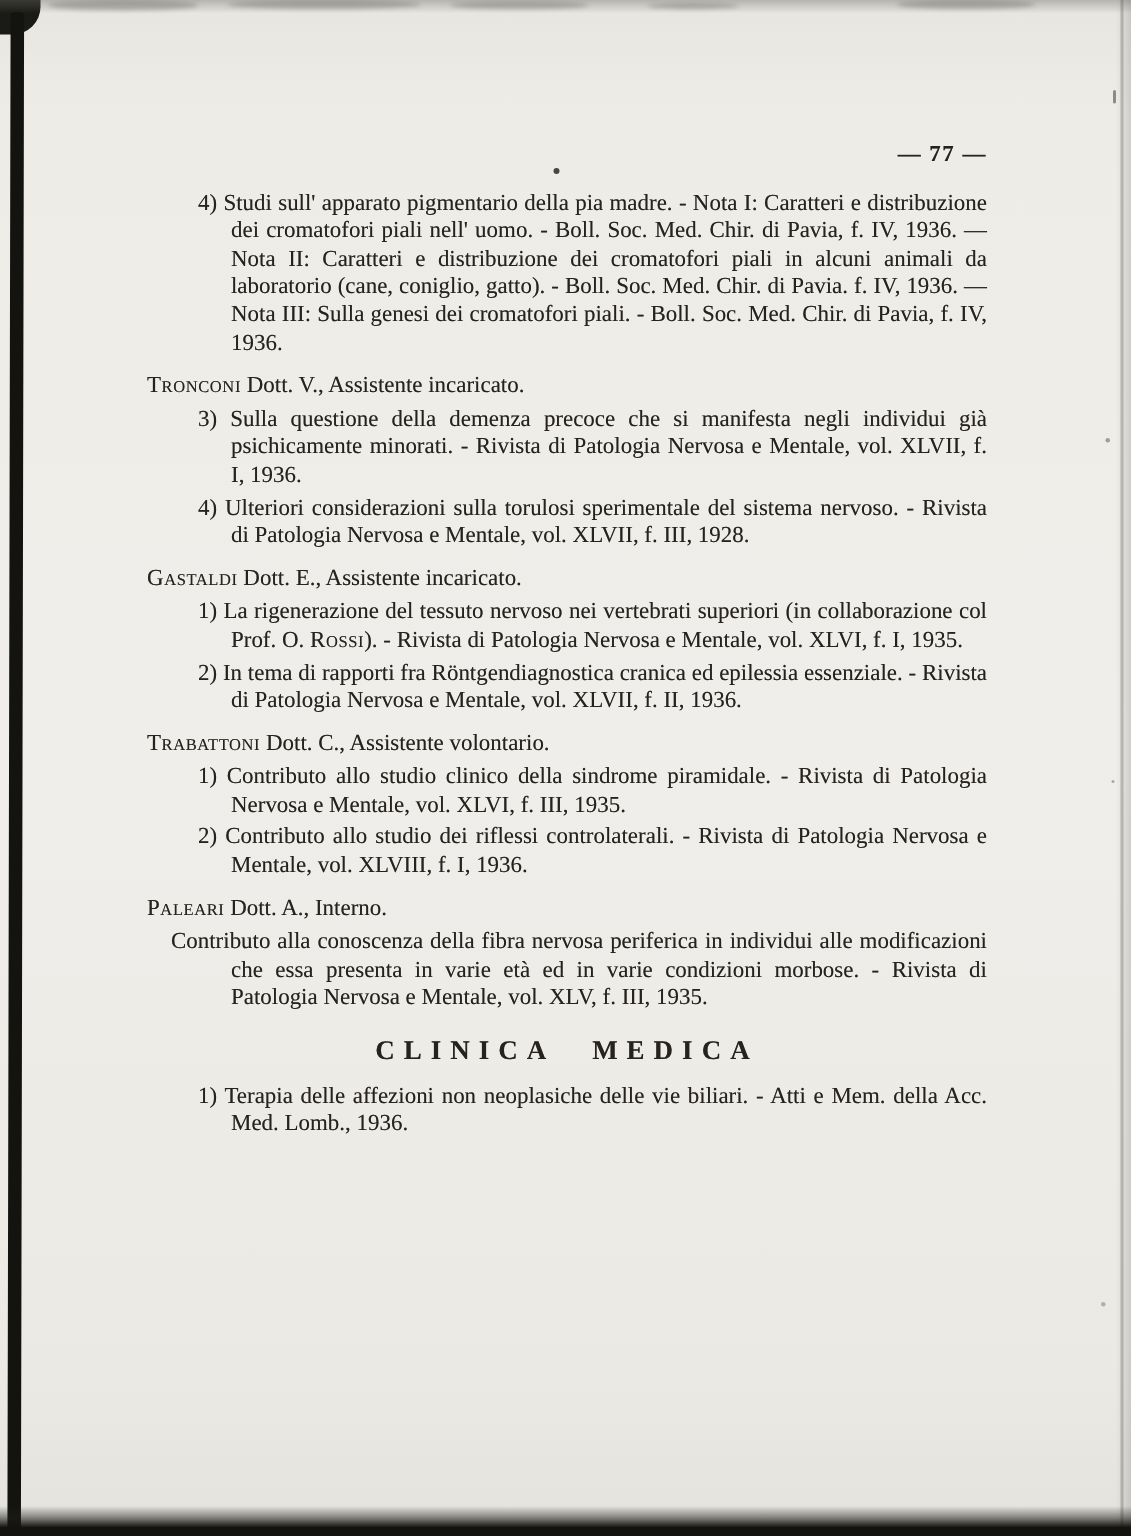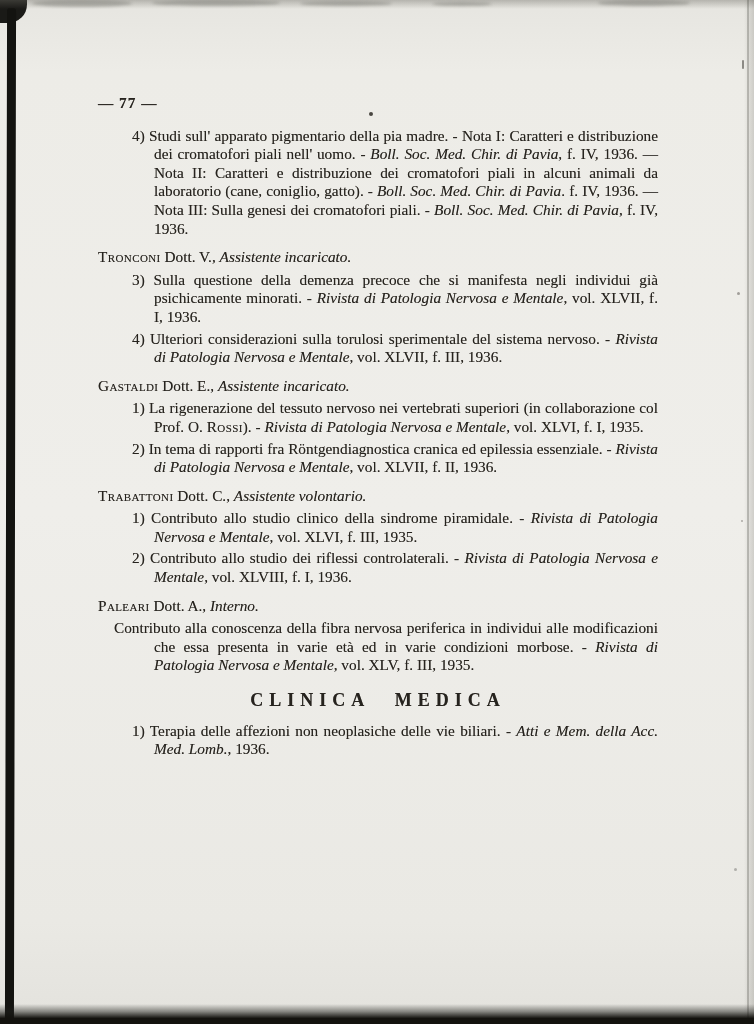--- a/index.html
+++ b/index.html
@@ -34,47 +34,47 @@
   .sp2 { left:737px; top:292px; width:3px; height:3px; opacity:.40; }
   .sp3 { left:741px; top:520px; width:2px; height:2px; opacity:.35; }
   .sp4 { left:742px; top:60px;  width:2px; height:9px; opacity:.50; border-radius:2px; }
   .sp5 { left:734px; top:868px; width:3px; height:3px; opacity:.30; }
   
   .content {
     position:absolute; left:98px; top:94px; width:560px;
     font-size:15.3px; line-height:18.6px;
     text-shadow:0 0 .4px rgba(42,38,32,.45);
   }
-  .page-number { text-align:left; font-weight:bold; letter-spacing:1px; margin-bottom:14px; }
+  .page-number { text-align:right; font-weight:bold; letter-spacing:1px; margin-bottom:14px; }
   .entry { text-align:justify; padding-left:56px; text-indent:-22px; margin-bottom:3px; }
   .para  { text-align:justify; padding-left:56px; text-indent:-40px; margin-bottom:3px; }
   .author { margin:10px 0 4px 0; }
   .section-heading {
     text-align:center; font-size:18px; font-weight:bold;
     letter-spacing:6px; word-spacing:15px; margin:16px 0 12px 0;
   }
-  .it { font-style:italic; }
+  .it { }
   .sc { font-variant:small-caps; letter-spacing:.4px; }
   .num { }
 </style>
 </head>
 <body>
 
 <div class="paper"></div>
 
 <div class="content">
   <div class="page-number">— 77 —</div>
   <div>
       <div>
         <div class="entry"><span class="num">4) </span><span class="">Studi sull' apparato pigmentario della pia madre. - Nota I: Caratteri e distribuzione dei cromatofori piali nell' uomo. - </span><span class="it">Boll. Soc. Med. Chir. di Pavia</span><span class="">, f. IV, 1936. — Nota II: Caratteri e distribuzione dei cromatofori piali in alcuni animali da laboratorio (cane, coniglio, gatto). - </span><span class="it">Boll. Soc. Med. Chir. di Pavia</span><span class="">. f. IV, 1936. — Nota III: Sulla genesi dei cromatofori piali. - </span><span class="it">Boll. Soc. Med. Chir. di Pavia</span><span class="">, f. IV, 1936.</span></div>
       </div>
       <div class="author"><span class="sc">Tronconi</span><span class=""> Dott. V., </span><span class="it">Assistente incaricato.</span></div>
       <div>
         <div class="entry"><span class="num">3) </span><span class="">Sulla questione della demenza precoce che si manifesta negli individui già psichicamente minorati. - </span><span class="it">Rivista di Patologia Nervosa e Mentale</span><span class="">, vol. XLVII, f. I, 1936.</span></div>
-        <div class="entry"><span class="num">4) </span><span class="">Ulteriori considerazioni sulla torulosi sperimentale del sistema nervoso. - </span><span class="it">Rivista di Patologia Nervosa e Mentale</span><span class="">, vol. XLVII, f. III, 1936.</span></div>
+        <div class="entry"><span class="num">4) </span><span class="">Ulteriori considerazioni sulla torulosi sperimentale del sistema nervoso. - </span><span class="it">Rivista di Patologia Nervosa e Mentale</span><span class="">, vol. XLVII, f. III, 1928.</span></div>
       </div>
       <div class="author"><span class="sc">Gastaldi</span><span class=""> Dott. E., </span><span class="it">Assistente incaricato.</span></div>
       <div>
         <div class="entry"><span class="num">1) </span><span class="">La rigenerazione del tessuto nervoso nei vertebrati superiori (in collaborazione col Prof. O. </span><span class="sc">Rossi</span><span class="">). - </span><span class="it">Rivista di Patologia Nervosa e Mentale</span><span class="">, vol. XLVI, f. I, 1935.</span></div>
         <div class="entry"><span class="num">2) </span><span class="">In tema di rapporti fra Röntgendiagnostica cranica ed epilessia essenziale. - </span><span class="it">Rivista di Patologia Nervosa e Mentale</span><span class="">, vol. XLVII, f. II, 1936.</span></div>
       </div>
       <div class="author"><span class="sc">Trabattoni</span><span class=""> Dott. C., </span><span class="it">Assistente volontario.</span></div>
       <div>
         <div class="entry"><span class="num">1) </span><span class="">Contributo allo studio clinico della sindrome piramidale. - </span><span class="it">Rivista di Patologia Nervosa e Mentale</span><span class="">, vol. XLVI, f. III, 1935.</span></div>
         <div class="entry"><span class="num">2) </span><span class="">Contributo allo studio dei riflessi controlaterali. - </span><span class="it">Rivista di Patologia Nervosa e Mentale</span><span class="">, vol. XLVIII, f. I, 1936.</span></div>

